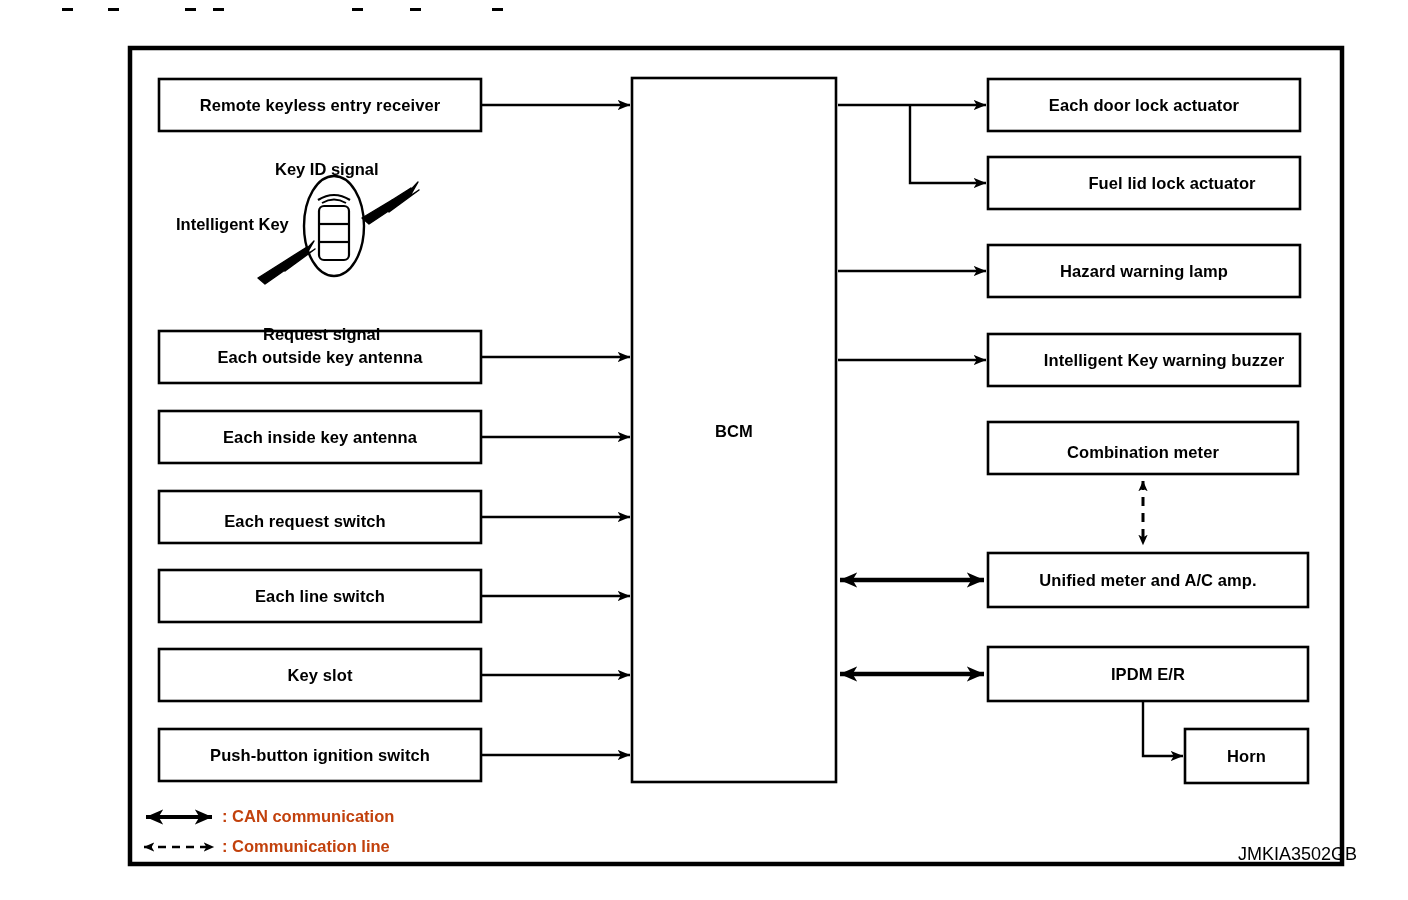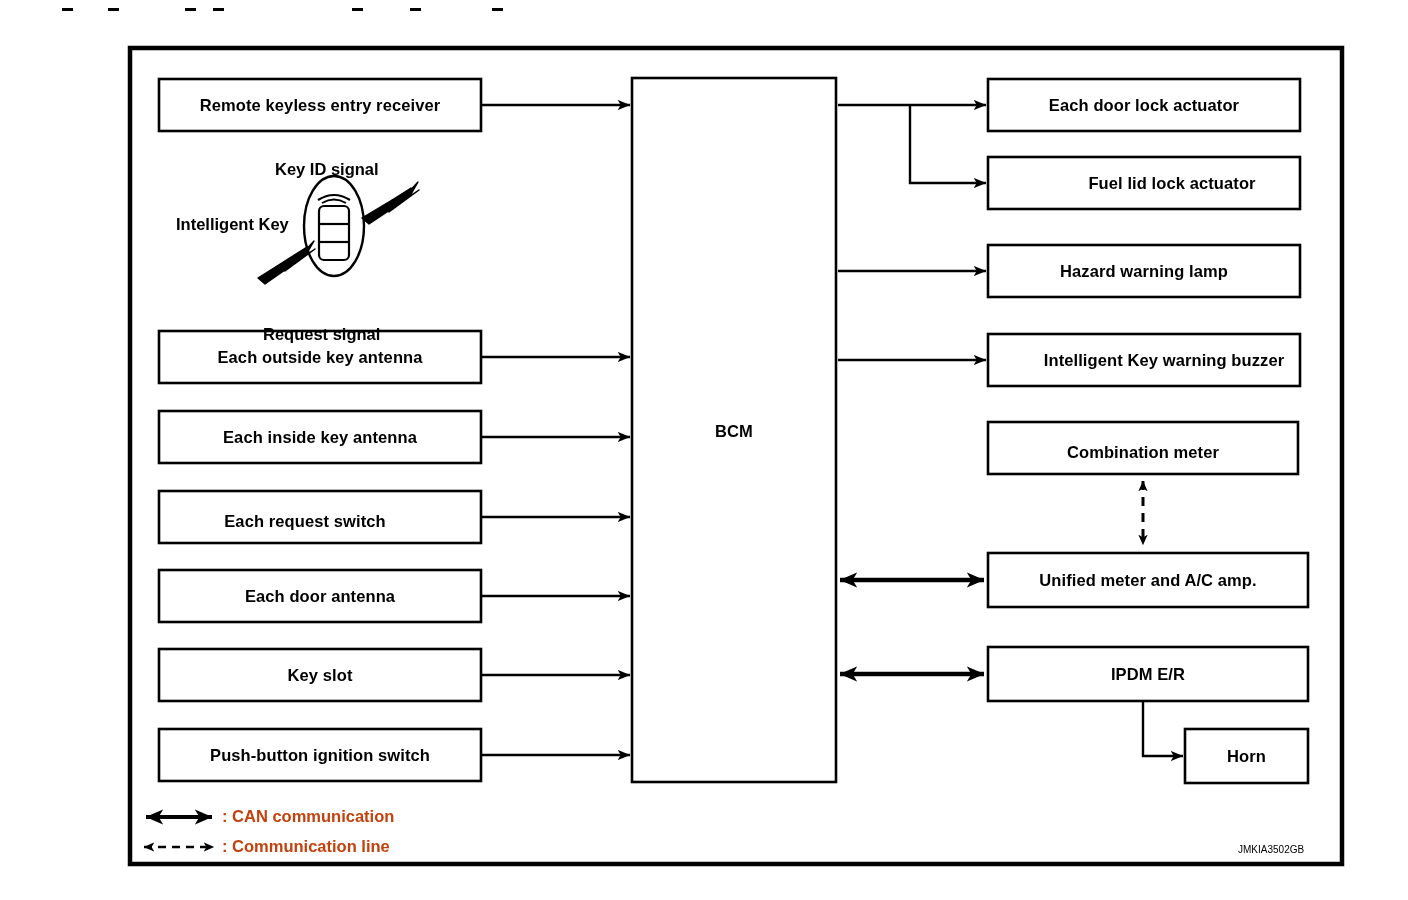--- a/index.html
+++ b/index.html
@@ -19,21 +19,21 @@
   }
   .freelabel{
     position:absolute;font-size:16.5px;font-weight:700;
     white-space:nowrap;line-height:1;color:#000;
   }
   .legendlabel{
     position:absolute;font-size:16.5px;font-weight:700;
     white-space:nowrap;line-height:1;color:#c2410c;
   }
   .codelabel{
-    position:absolute;font-size:10px;font-weight:400;
+    position:absolute;font-size:18px;font-weight:400;
     white-space:nowrap;line-height:1;color:#000;
     font-family:"Liberation Sans","DejaVu Sans",sans-serif;
   }
   .topartifact{position:absolute;top:8px;height:3px;background:#000;}
 </style>
 </head>
 <body>
 
 <div id="stage">
 
@@ -123,21 +123,21 @@
     <path d="M1143,701 L1143,756 L1183,756" fill="none" stroke="#000" stroke-width="2.4" marker-end="url(#ah)"></path>
 
     <line x1="146" y1="817" x2="212" y2="817" stroke="#000" stroke-width="4.2" marker-end="url(#ahfat)" marker-start="url(#ahfatb)"></line>
     <line x1="144" y1="847" x2="214" y2="847" stroke="#000" stroke-width="2.6" stroke-dasharray="8 6" marker-end="url(#ahdash)" marker-start="url(#ahdashb)"></line>
   </svg>
 
   <div class="boxlabel" style="left:159px;top:79px;width:322px;height:52px;">Remote keyless entry receiver</div>
   <div class="boxlabel" style="left:159px;top:331px;width:322px;height:52px;">Each outside key antenna</div>
   <div class="boxlabel" style="left:159px;top:411px;width:322px;height:52px;">Each inside key antenna</div>
   <div class="boxlabel" style="left:144px;top:491px;width:322px;height:60px;">Each request switch</div>
-  <div class="boxlabel" style="left:159px;top:570px;width:322px;height:52px;">Each door antenna</div>
+  <div class="boxlabel" style="left:159px;top:570px;width:322px;height:52px;">Each line switch</div>
   <div class="boxlabel" style="left:159px;top:649px;width:322px;height:52px;">Key slot</div>
   <div class="boxlabel" style="left:159px;top:729px;width:322px;height:52px;border-radius:17px;">Push-button ignition switch</div>
 
   <div class="boxlabel" style="left:632px;top:405px;width:204px;height:52px;">BCM</div>
 
   <div class="freelabel" style="left:275px;top:161px;">Key ID signal</div>
   <div class="freelabel" style="left:176px;top:216px;">Intelligent Key</div>
   <div class="freelabel" style="left:263px;top:285px;margin-top:41px;">Request signal</div>
 
   <div class="boxlabel" style="left:988px;top:79px;width:312px;height:52px;">Each door lock actuator</div>

